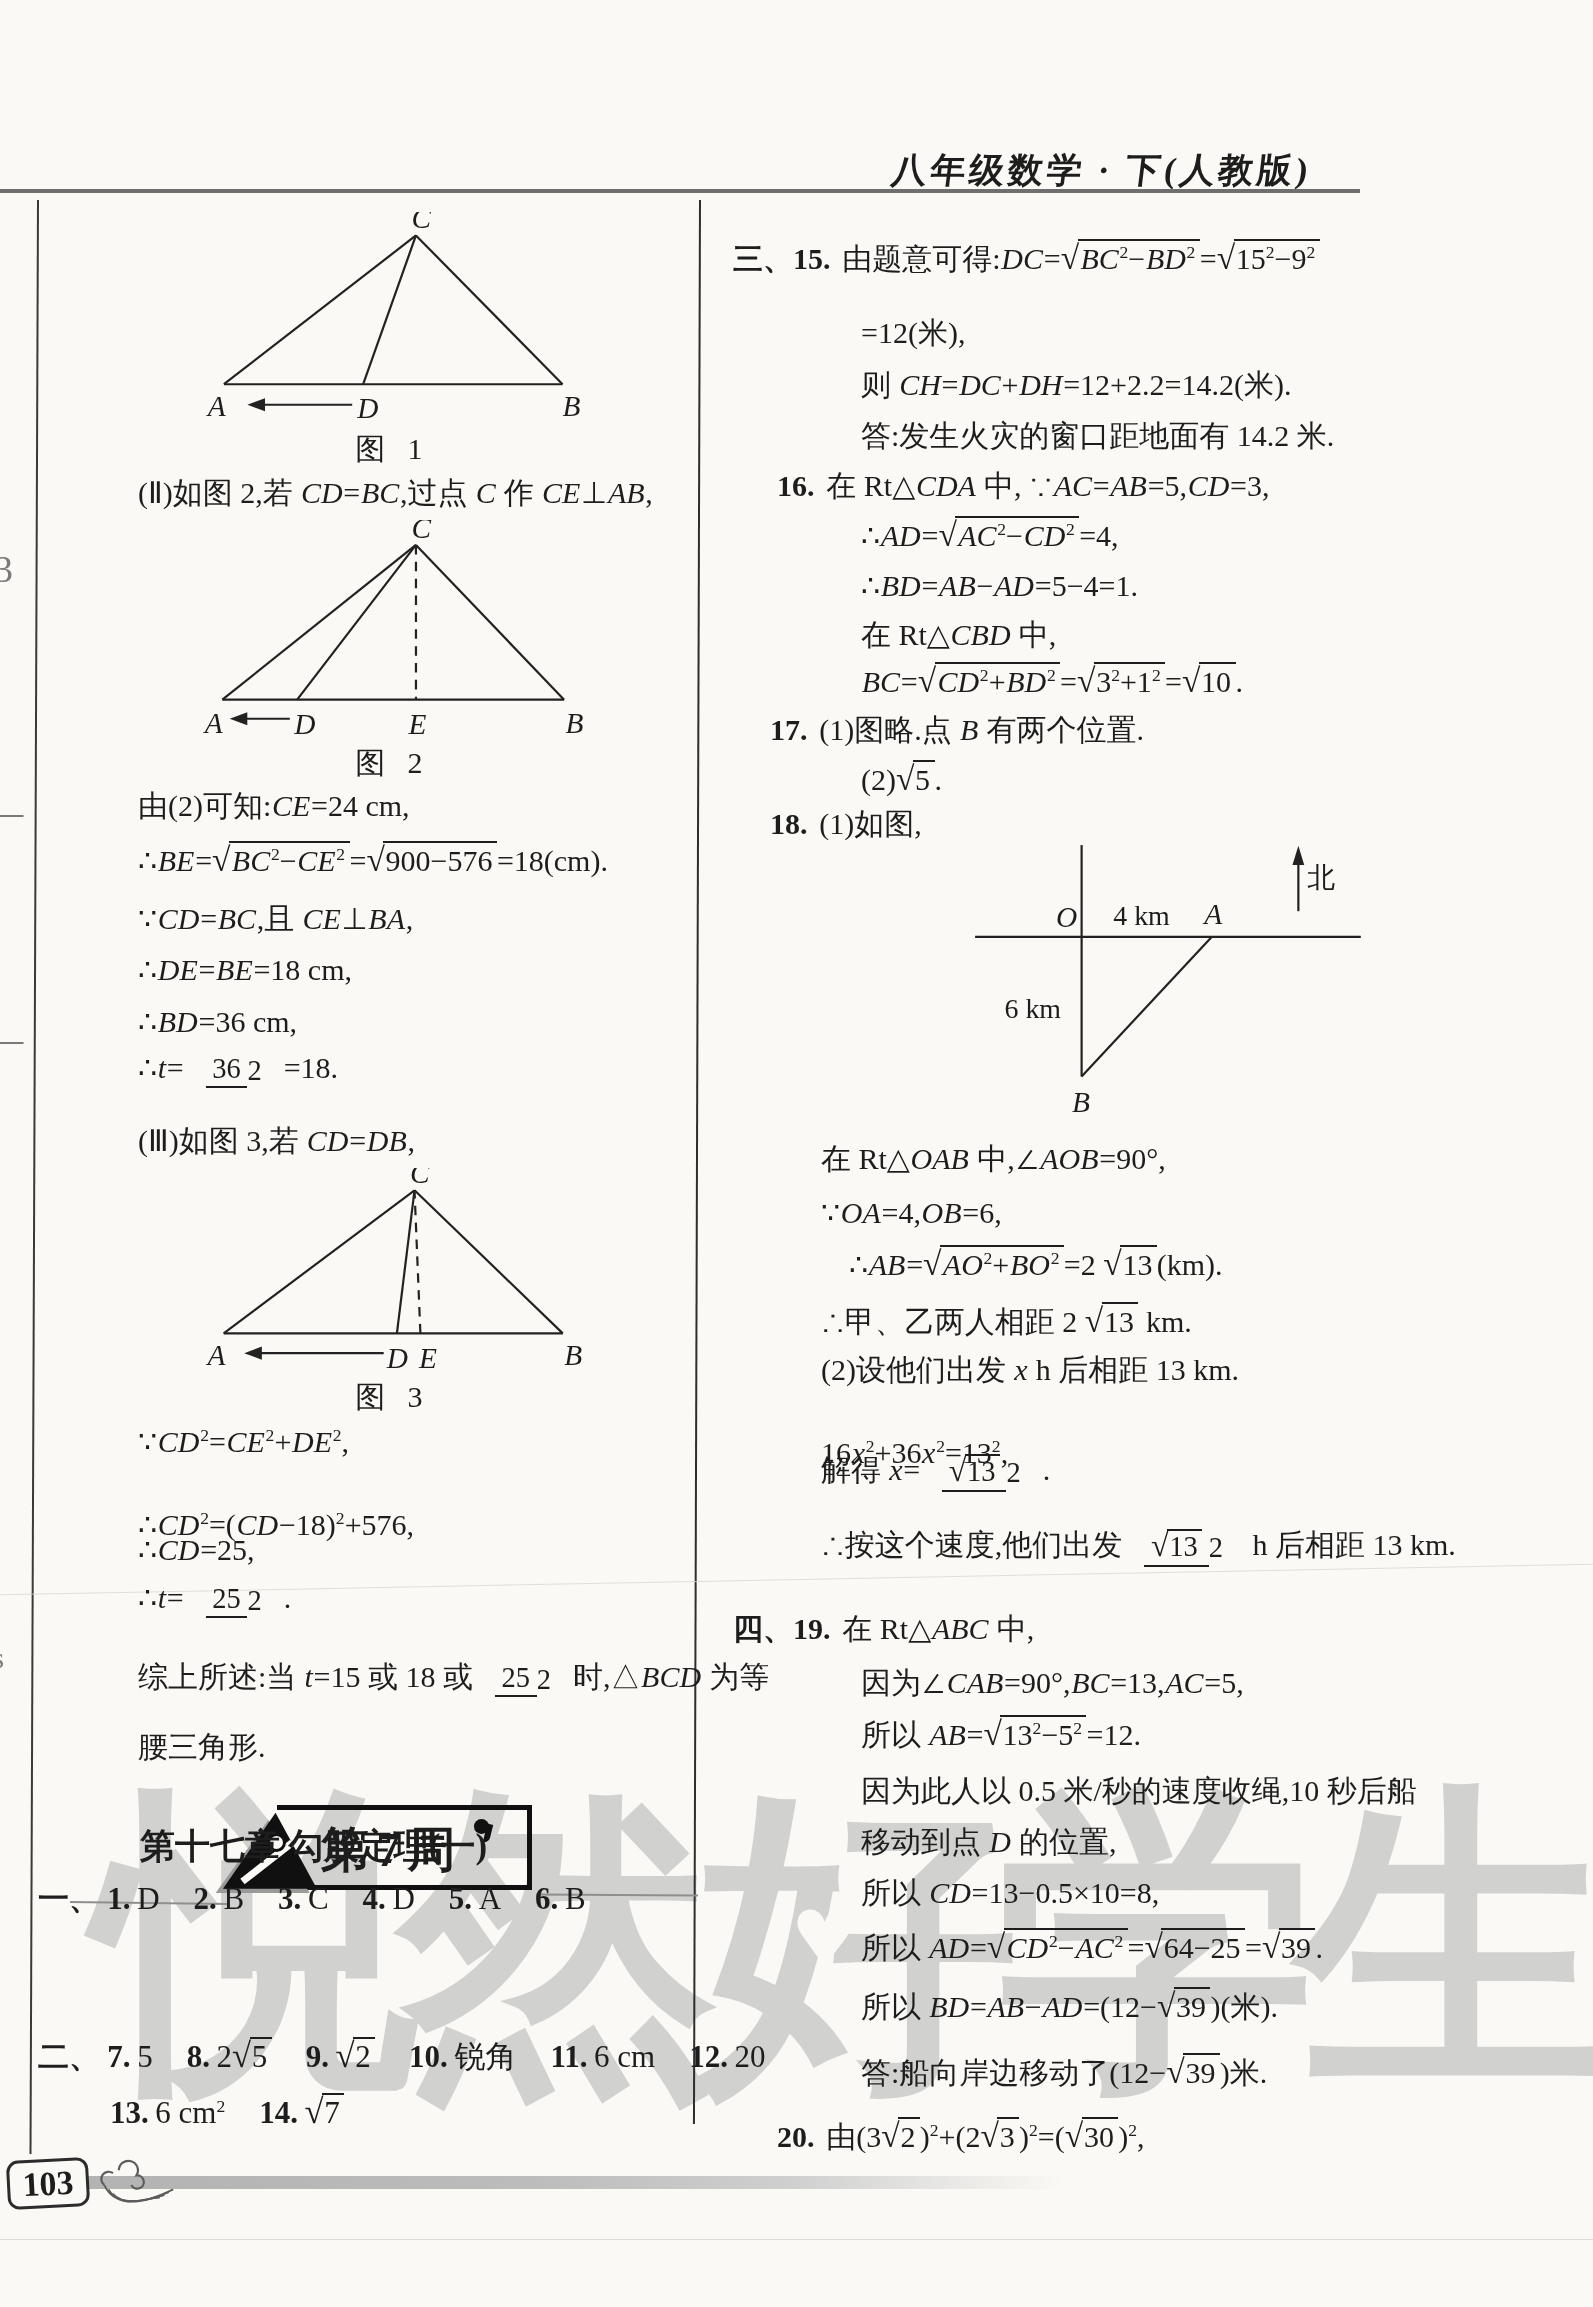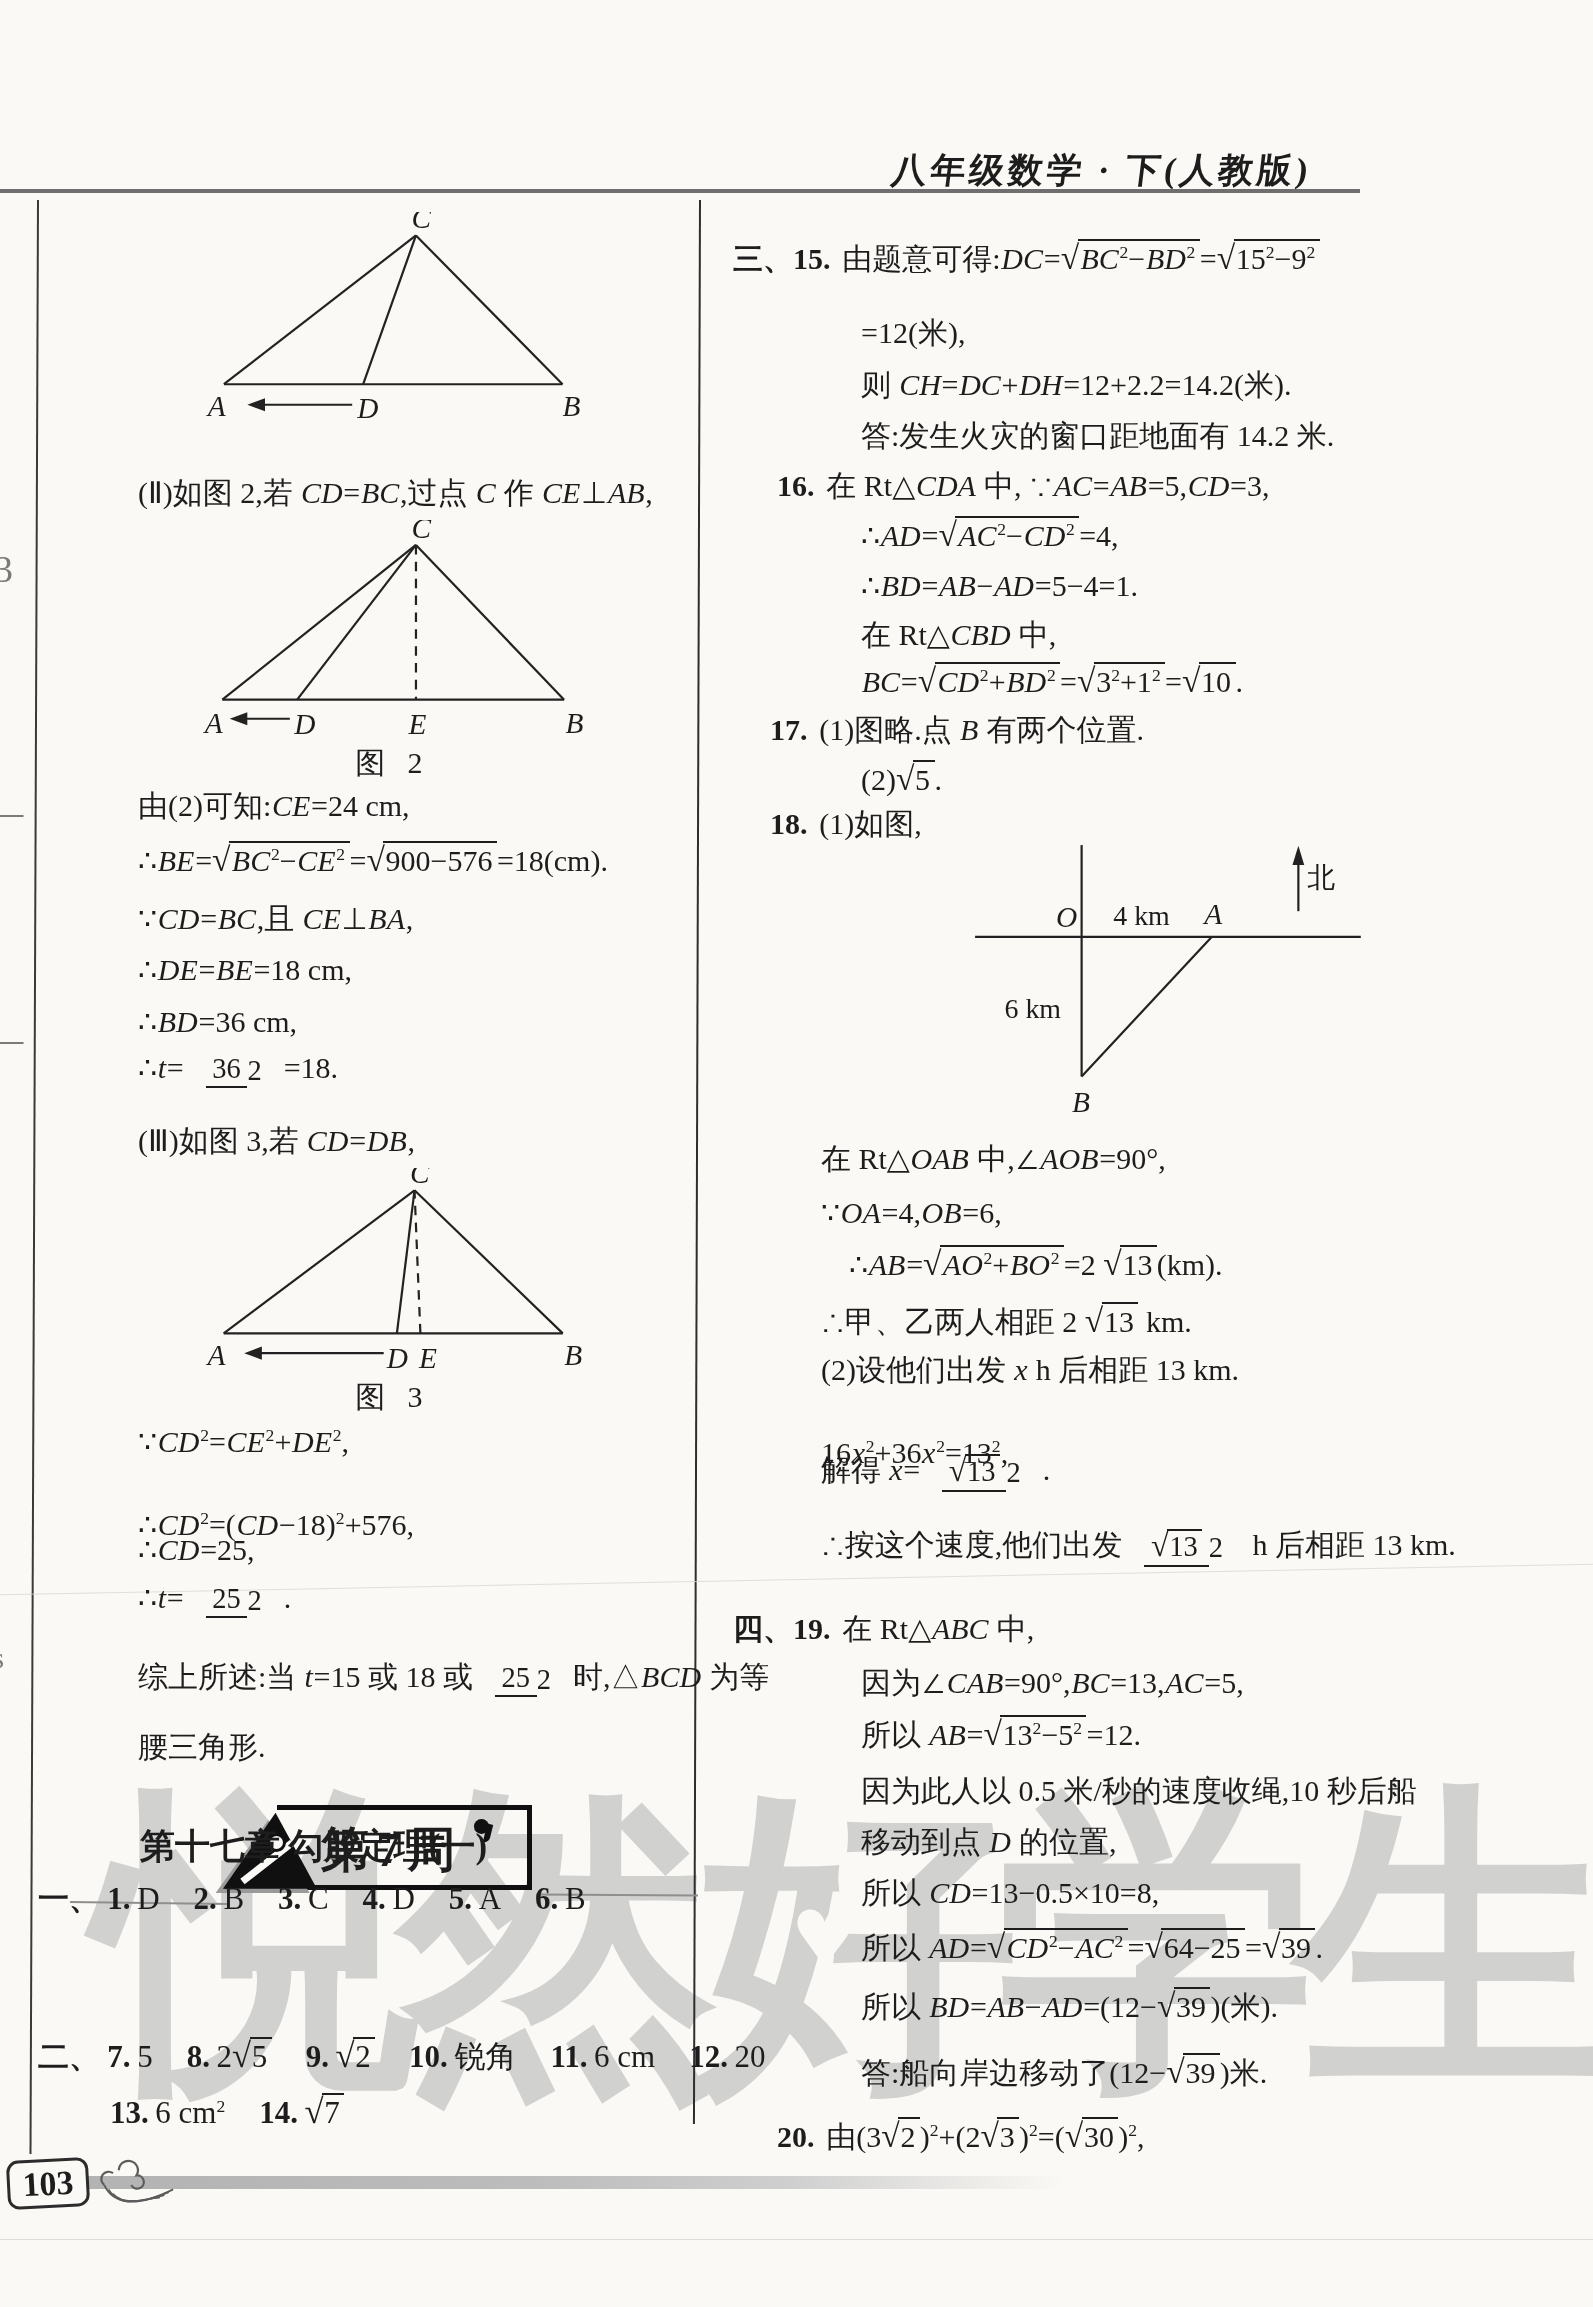--- a/index.html
+++ b/index.html
@@ -106,20 +106,21 @@
       <line class="fl" x1="50" y1="235" x2="312" y2="32"></line>
       <line class="fl" x1="512" y1="235" x2="312" y2="32"></line>
       <line class="fl" x1="240" y1="235" x2="312" y2="32"></line>
       <line class="fl" x1="225" y1="263" x2="100" y2="263"></line>
       <polygon class="fh" points="82,263 106,254 106,272"></polygon>
       <text class="ft" x="306" y="22">C</text>
       <text class="ft" x="28" y="278">A</text>
       <text class="ft" x="232" y="281">D</text>
       <text class="ft" x="512" y="278">B</text>
     </svg>
+    <div class="figcap">图 1</div>
   </div>
 
   <div class="ln" style="left:138px;top:474px;">(Ⅱ)如图 2,若 <i>CD</i>=<i>BC</i>,过点 <i>C</i> 作 <i>CE</i>⊥<i>AB</i>,</div>
 
   <div class="figwrap" style="left:187px;top:520px;width:411px;">
     <svg width="411" height="220" viewBox="0 0 560 300">
       <line class="fl" x1="48" y1="245" x2="514" y2="245"></line>
       <line class="fl" x1="48" y1="245" x2="312" y2="34"></line>
       <line class="fl" x1="150" y1="245" x2="312" y2="34"></line>
       <line class="fl" x1="514" y1="245" x2="312" y2="34"></line>

